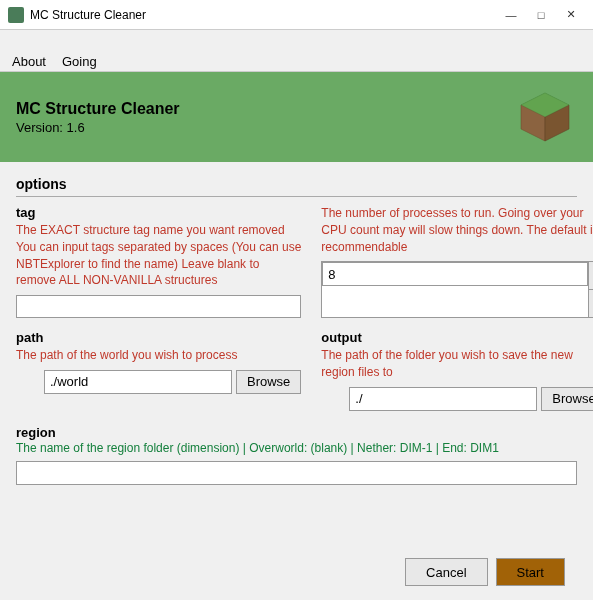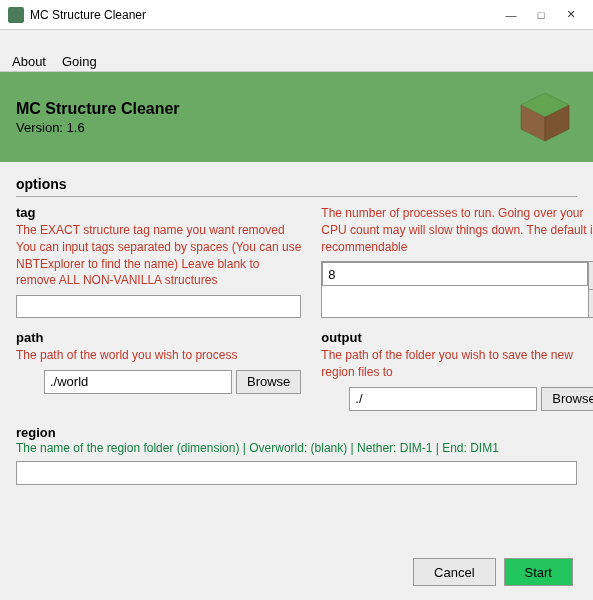--- a/index.html
+++ b/index.html
@@ -203,32 +203,32 @@
       margin-bottom: 4px;
     }
 
     .footer {
       display: flex;
       justify-content: flex-end;
       gap: 8px;
       padding: 8px 16px 14px;
       position: absolute;
       bottom: 0;
-      right: 4px;
+      right: 12px;
     }
     .footer-btn {
       background: #e8e8e8;
       border: 1px solid #999;
       padding: 4px 20px;
       cursor: pointer;
       font-size: 13px;
       height: 28px;
     }
     .footer-btn.primary {
-      background: #22c55e;
+      background: #a16207;
     }
   </style>
 </head>
 <body>
 
 <div class="title-bar">
   <div class="title-bar-left">
     <div class="app-icon"></div>
     <span class="title-text">MC Structure Cleaner</span>
   </div>

